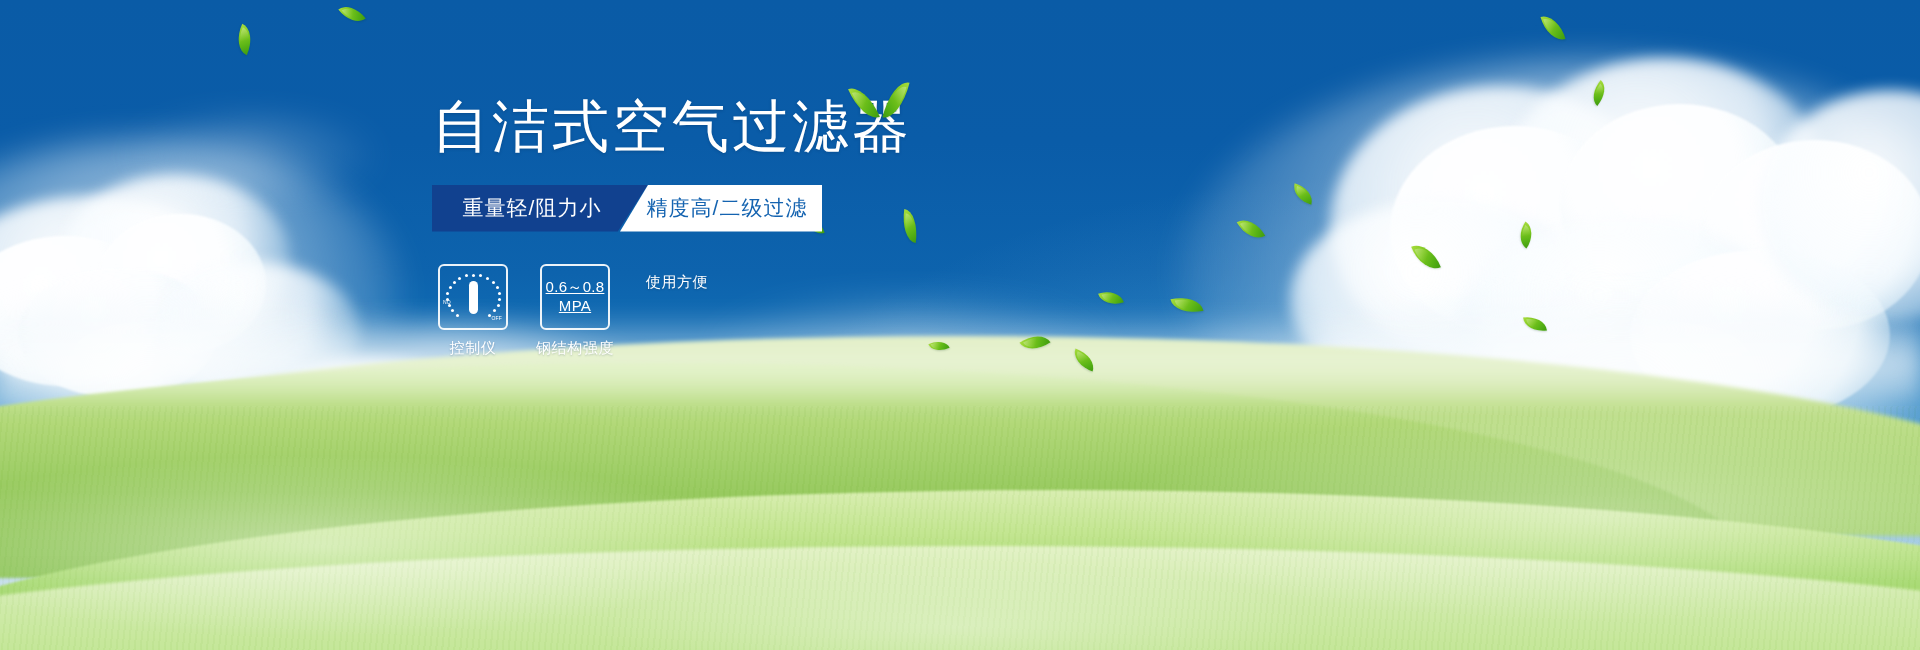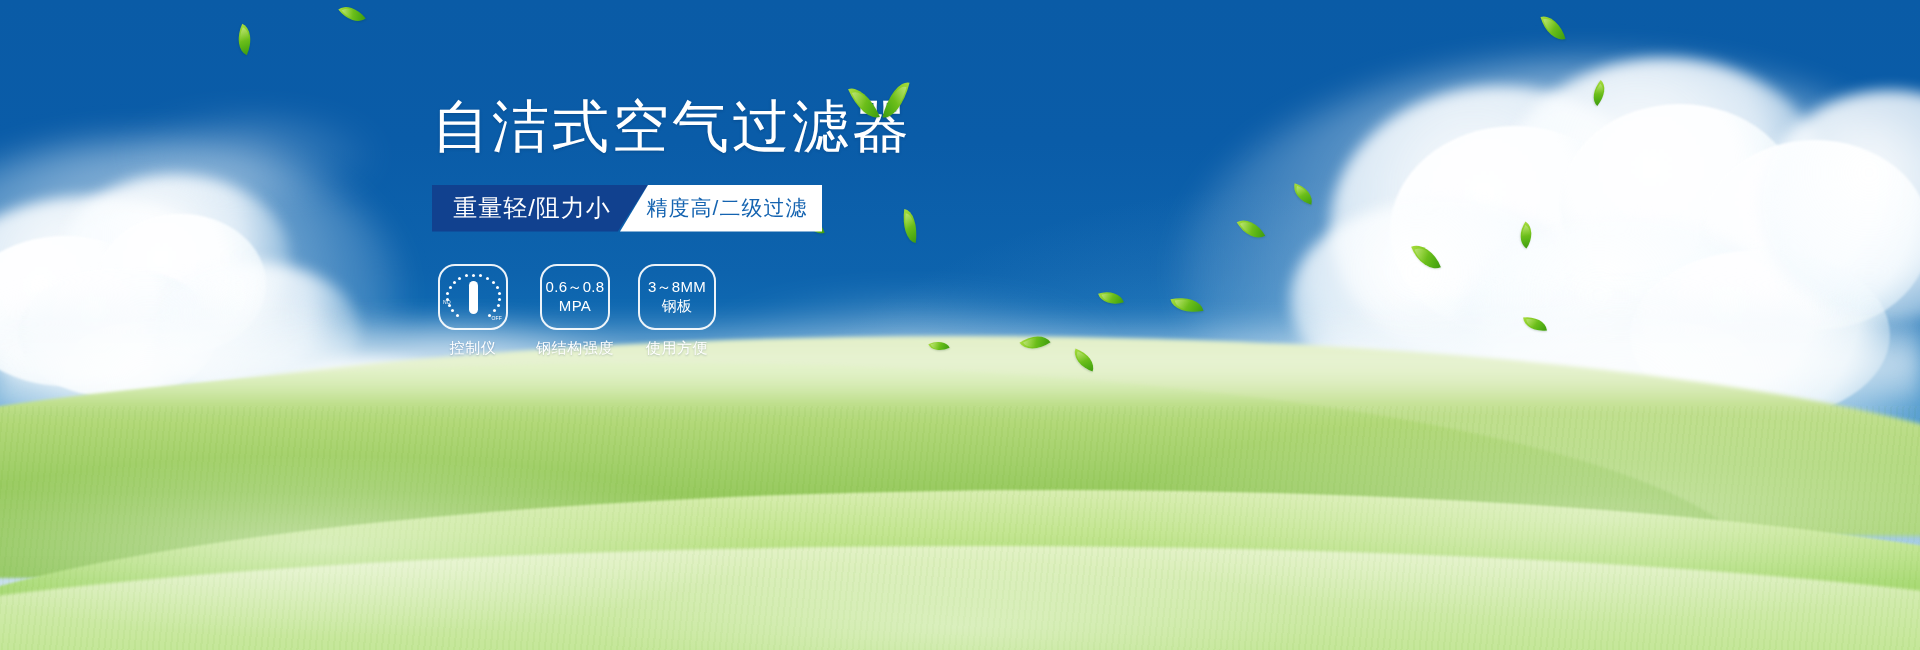--- a/index.html
+++ b/index.html
@@ -151,21 +151,21 @@
   }
   .subbar-left {
     position:absolute; left:0; top:0;
     width:216px; height:47px;
     background:#11418f;
     display:flex; align-items:center; justify-content:center;
     clip-path:polygon(0 0, 100% 0, 86% 100%, 0 100%);
   }
   .subbar-left span {
     color:#ffffff;
-    font-size:24px;
+    font-size:21px;
     letter-spacing:1px;
     margin-right:16px;
   }
   .subbar-right {
     position:absolute; left:188px; top:0;
     width:202px; height:47px;
     background:#ffffff;
     display:flex; align-items:center; justify-content:center;
     clip-path:polygon(14% 0, 100% 0, 100% 100%, 0 100%);
   }
@@ -184,28 +184,29 @@
   }
   .feature {
     width:82px;
     display:flex;
     flex-direction:column;
     align-items:center;
   }
   .feature-box {
     width:70px; height:66px;
     border:2px solid rgba(255,255,255,0.92);
-    border-radius:17px;
+    border-radius:6px;
     display:flex;
     flex-direction:column;
     align-items:center;
     justify-content:center;
     color:#ffffff;
     position:relative;
     overflow:hidden;
+    text-decoration:underline;
   }
   .feature-box.wide { width:78px; }
   .feature-text {
     font-size:15px;
     line-height:1.25;
     text-align:center;
     white-space:nowrap;
     letter-spacing:.3px;
   }
   .feature-label {
@@ -426,23 +427,19 @@
       <div class="feature">
         <div class="feature-box">
           <div class="feature-text">0.6～0.8</div>
           <div class="feature-text">MPA</div>
         </div>
         <div class="feature-label">钢结构强度</div>
       </div>
 
 
       <div class="feature">
-        <div class="feature-box wide">
-          <div class="feature-text">3～8MM</div>
-          <div class="feature-text">钢板</div>
-        </div>
         <div class="feature-label">使用方便</div>
       </div>
 
 
     </div>
   </div>
 </div>
 
 </body></html>

